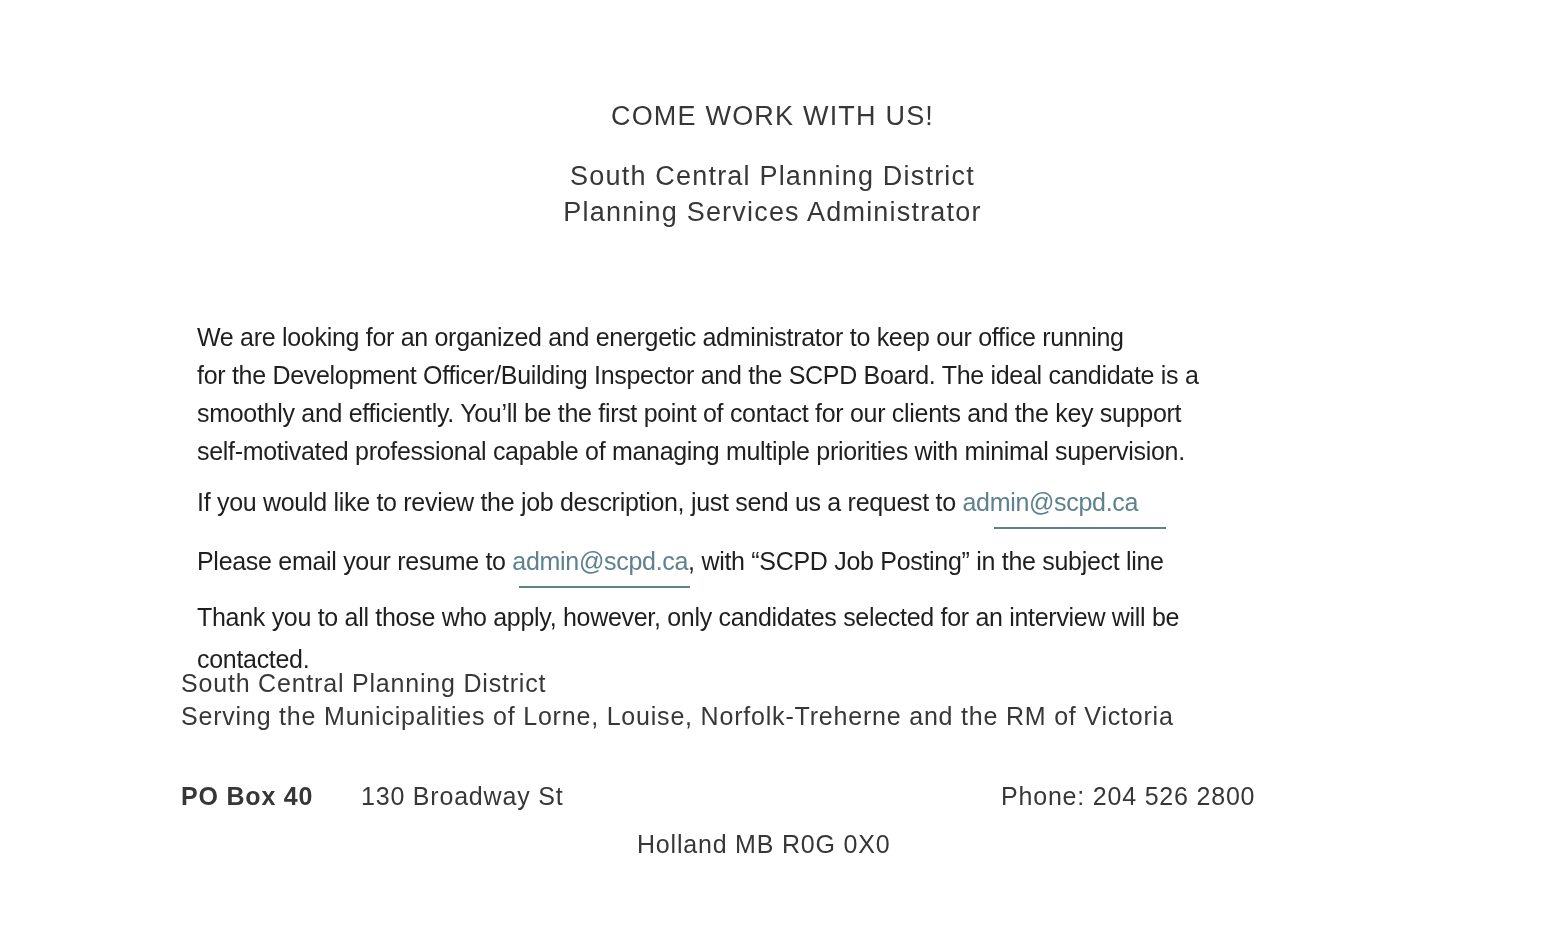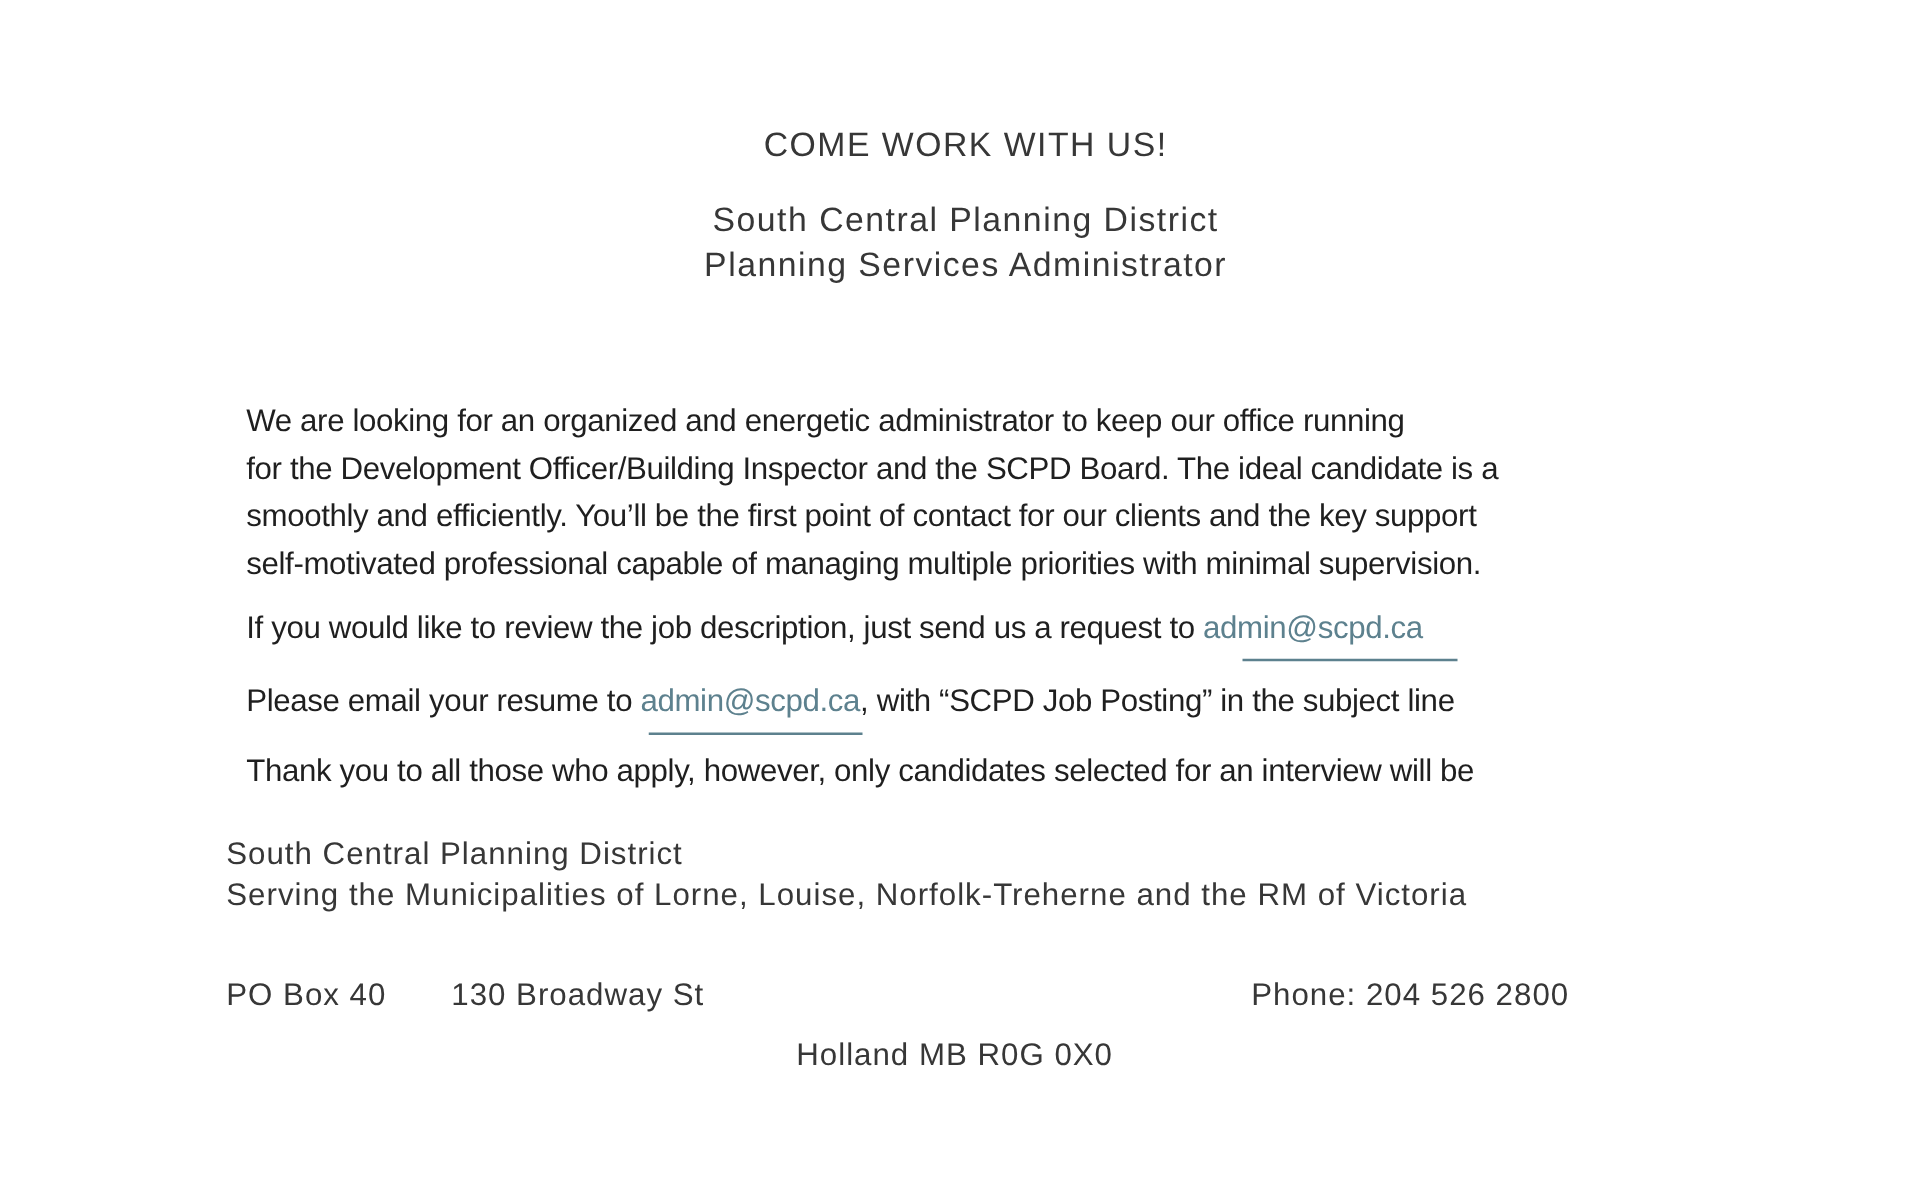--- a/index.html
+++ b/index.html
@@ -74,21 +74,21 @@
     font-size:25px; line-height:33px;
     letter-spacing:0.8px;
   }
   .footer-org div{white-space:nowrap;}
   .contact-row{
     position:absolute; left:0; top:780px; width:100%;
     font-size:25px; line-height:33px;
     letter-spacing:0.8px;
   }
   .contact-row span{position:absolute; white-space:nowrap;}
-  .c-pobox{left:181px;}
+  .c-pobox{left:181px;font-weight:bold;}
   .c-street{left:361px;text-align:right;}
   .c-city{left:637px;margin-top:48px;}
   .c-phone{left:1001px;}
 </style>
 </head>
 <body>
 
 <div class="page">
 
   <div class="title head-font">COME WORK WITH US!</div>
@@ -104,20 +104,21 @@
     <div>smoothly and efficiently. You’ll be the first point of contact for our clients and the key support</div>
     <div>self-motivated professional capable of managing multiple priorities with minimal supervision.</div>
   </div>
 
   <div class="para request-line body-font"><span>If you would like to review the job description, just send us a request to </span><a href="#" class="email-link ul-shift">admin@scpd.ca</a></div>
 
   <div class="para resume-line body-font"><span>Please email your resume to </span><a href="#" class="email-link ul-normal">admin@scpd.ca</a><span>, with “SCPD Job Posting” in the subject line</span></div>
 
   <div class="para thanks body-font">
     <div>Thank you to all those who apply, however, only candidates selected for an interview will be</div>
+    <div>contacted.</div>
   </div>
 
   <div class="footer-org head-font">
     <div>South Central Planning District</div>
     <div>Serving the Municipalities of Lorne, Louise, Norfolk-Treherne and the RM of Victoria</div>
   </div>
 
   <div class="contact-row head-font">
     <span class="c-pobox">PO Box 40</span>
     <span class="c-street">130 Broadway St</span>

